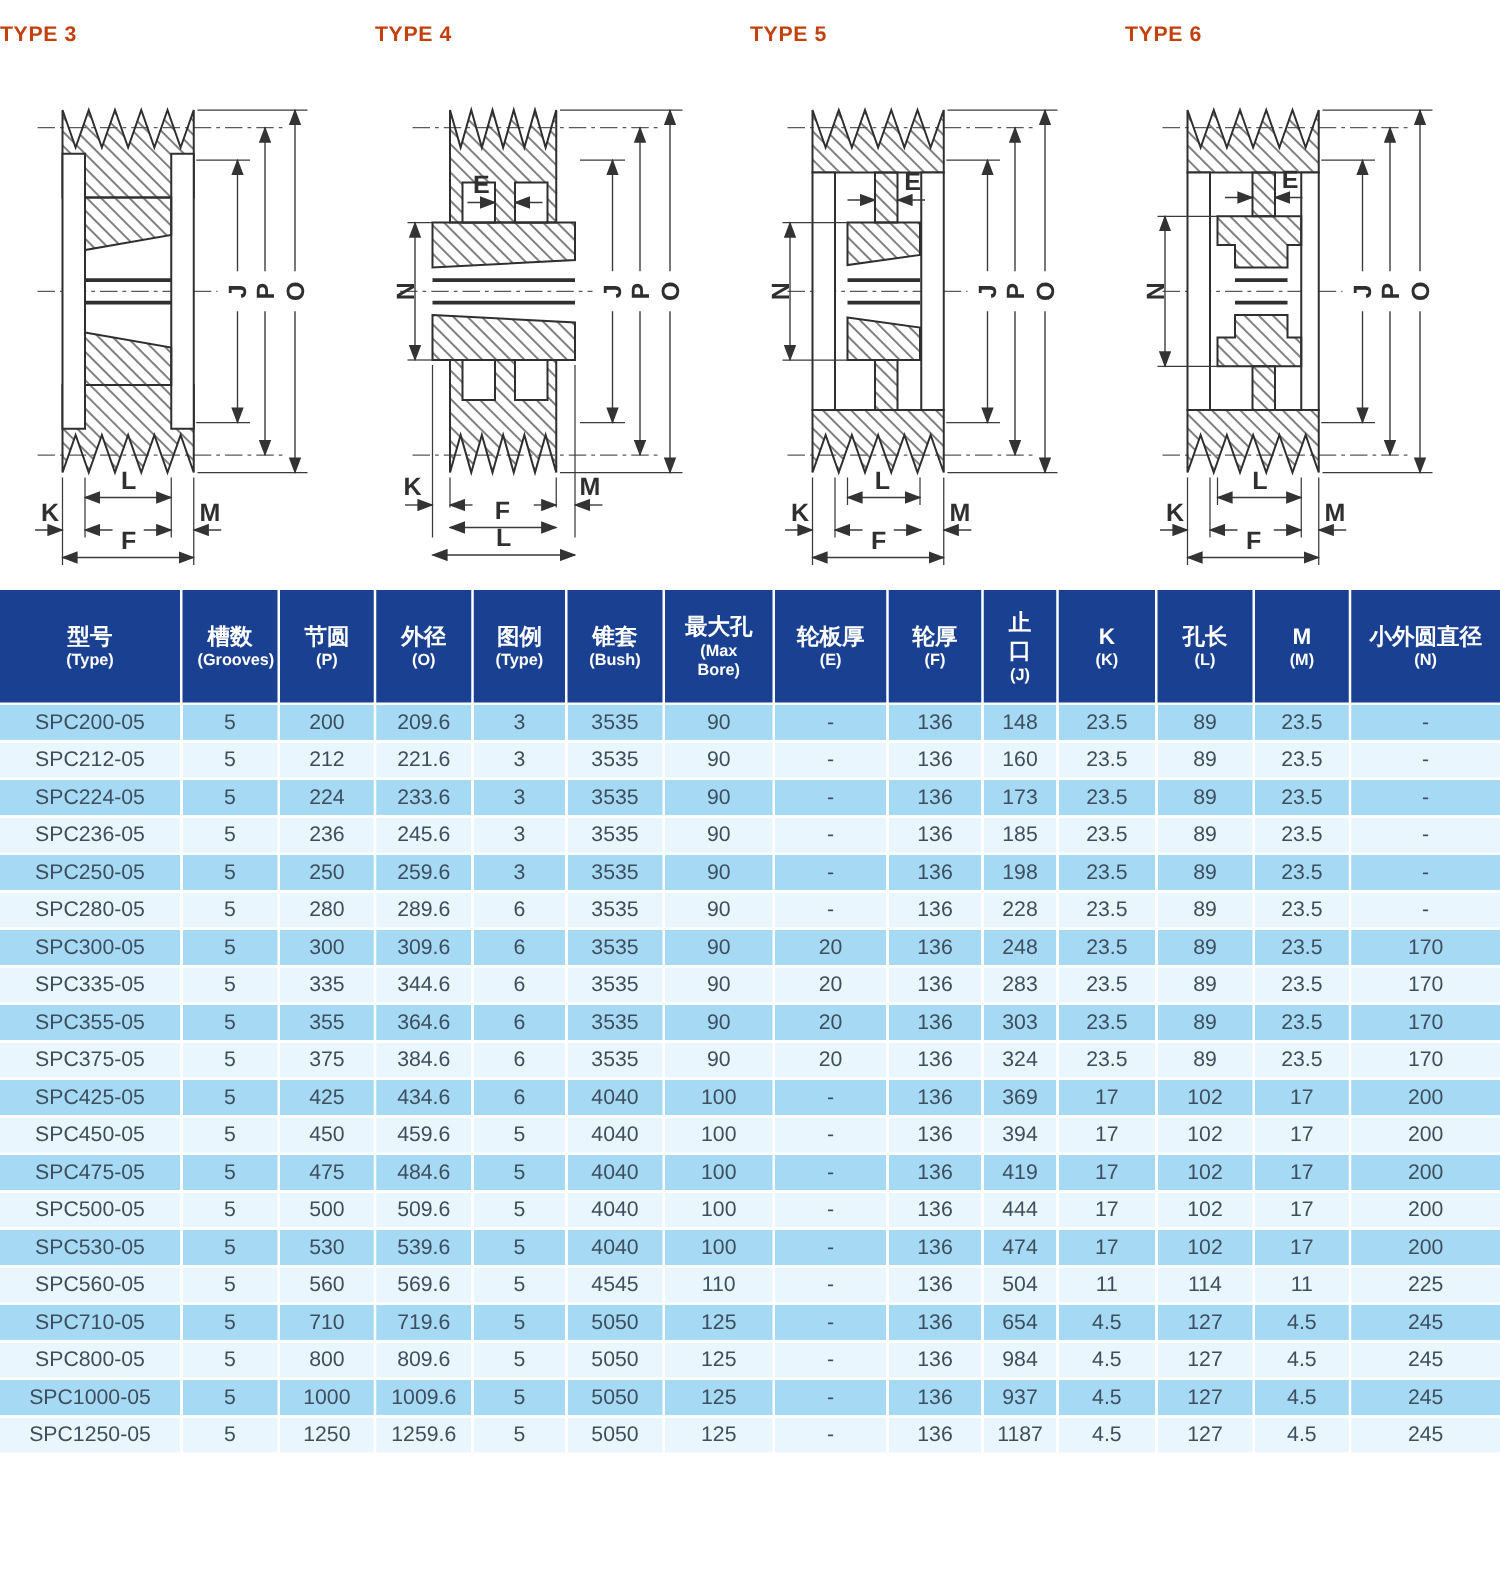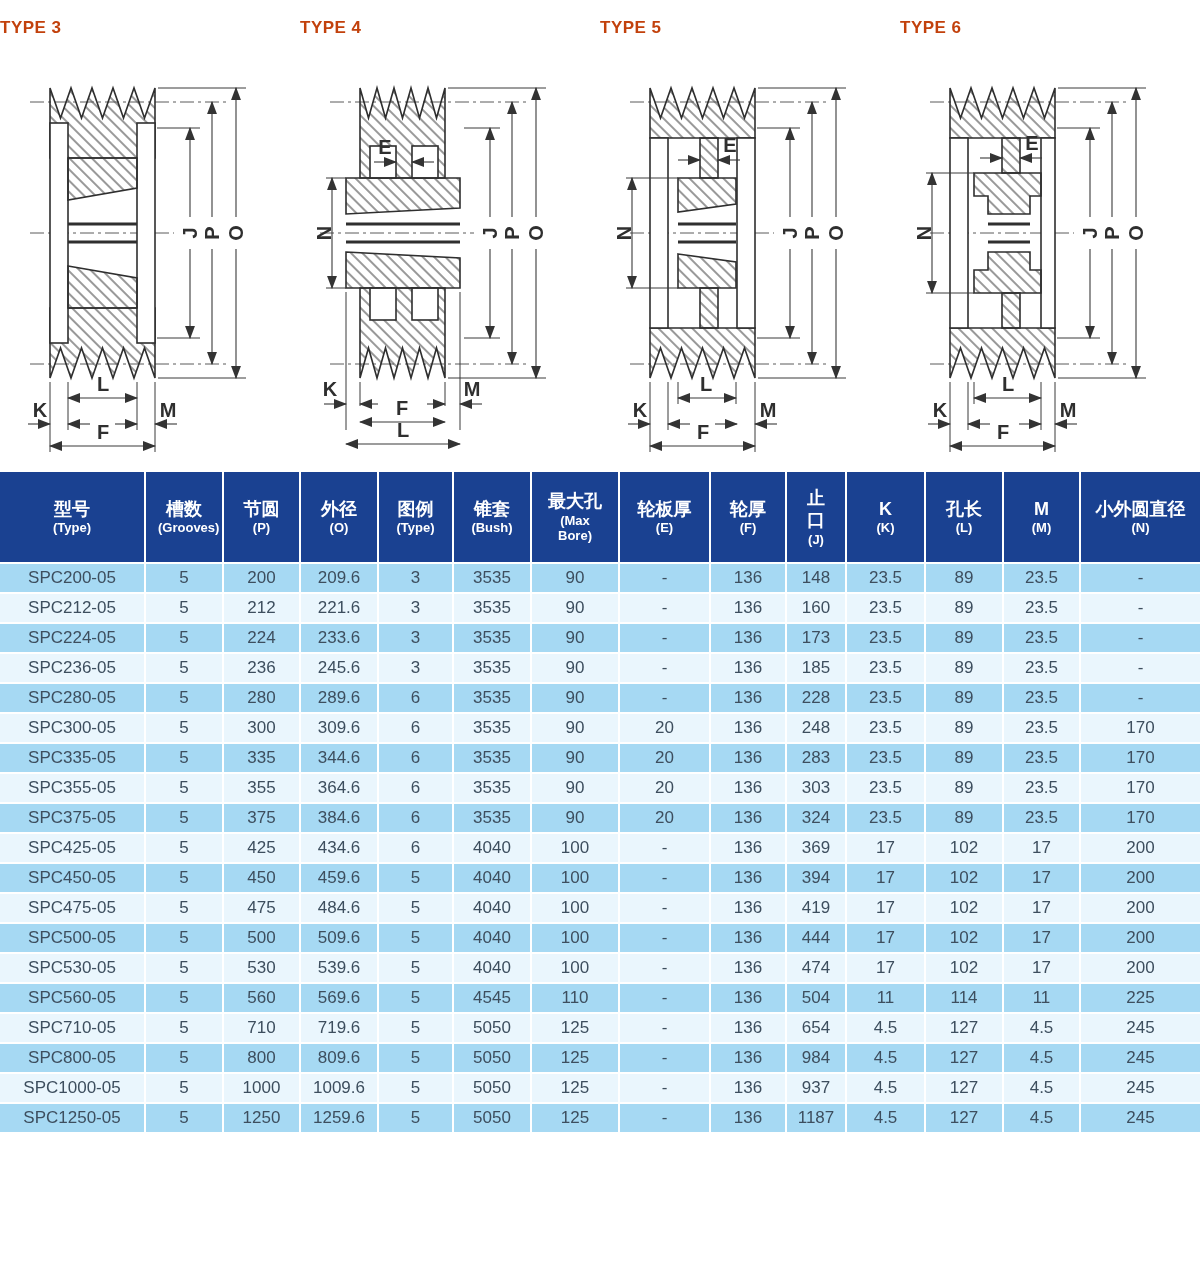--- a/index.html
+++ b/index.html
@@ -452,20 +452,36 @@
           <td>90</td>
           <td>-</td>
           <td>136</td>
           <td>185</td>
           <td>23.5</td>
           <td>89</td>
           <td>23.5</td>
           <td>-</td>
         </tr>
         <tr>
+          <td>SPC250-05</td>
+          <td>5</td>
+          <td>250</td>
+          <td>259.6</td>
+          <td>3</td>
+          <td>3535</td>
+          <td>90</td>
+          <td>-</td>
+          <td>136</td>
+          <td>198</td>
+          <td>23.5</td>
+          <td>89</td>
+          <td>23.5</td>
+          <td>-</td>
+        </tr>
+        <tr>
           <td>SPC280-05</td>
           <td>5</td>
           <td>280</td>
           <td>289.6</td>
           <td>6</td>
           <td>3535</td>
           <td>90</td>
           <td>-</td>
           <td>136</td>
           <td>228</td>

